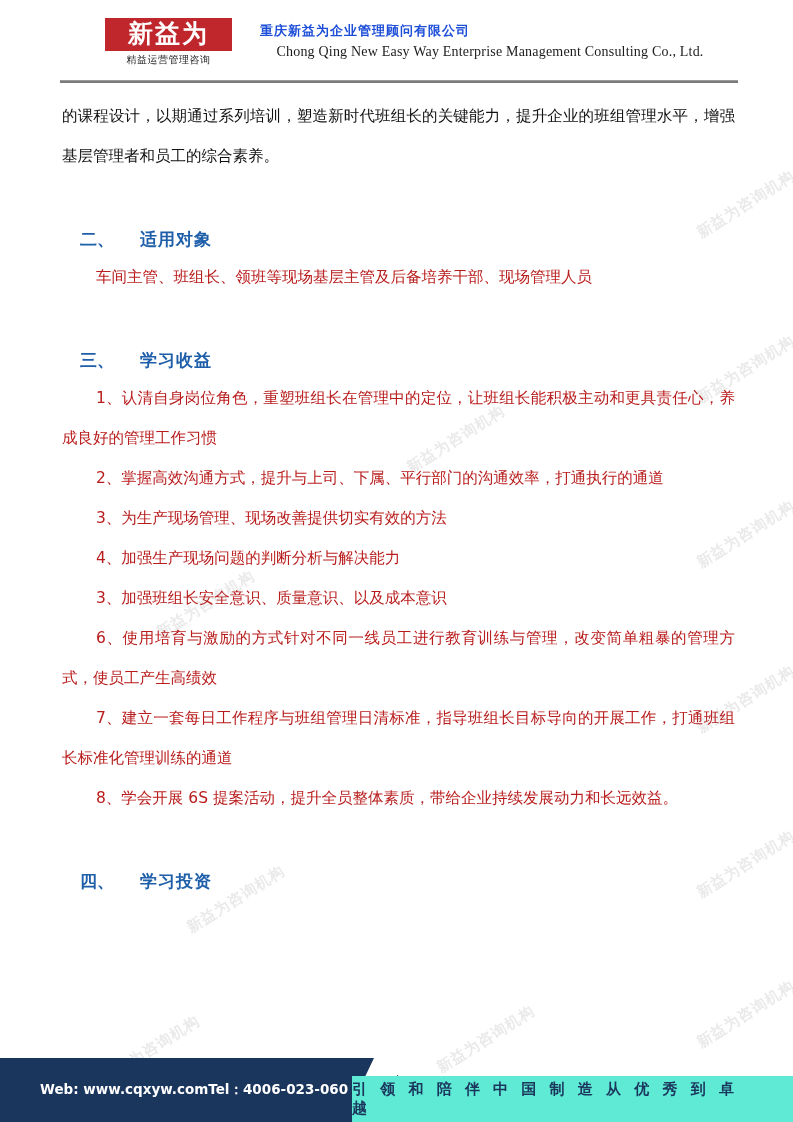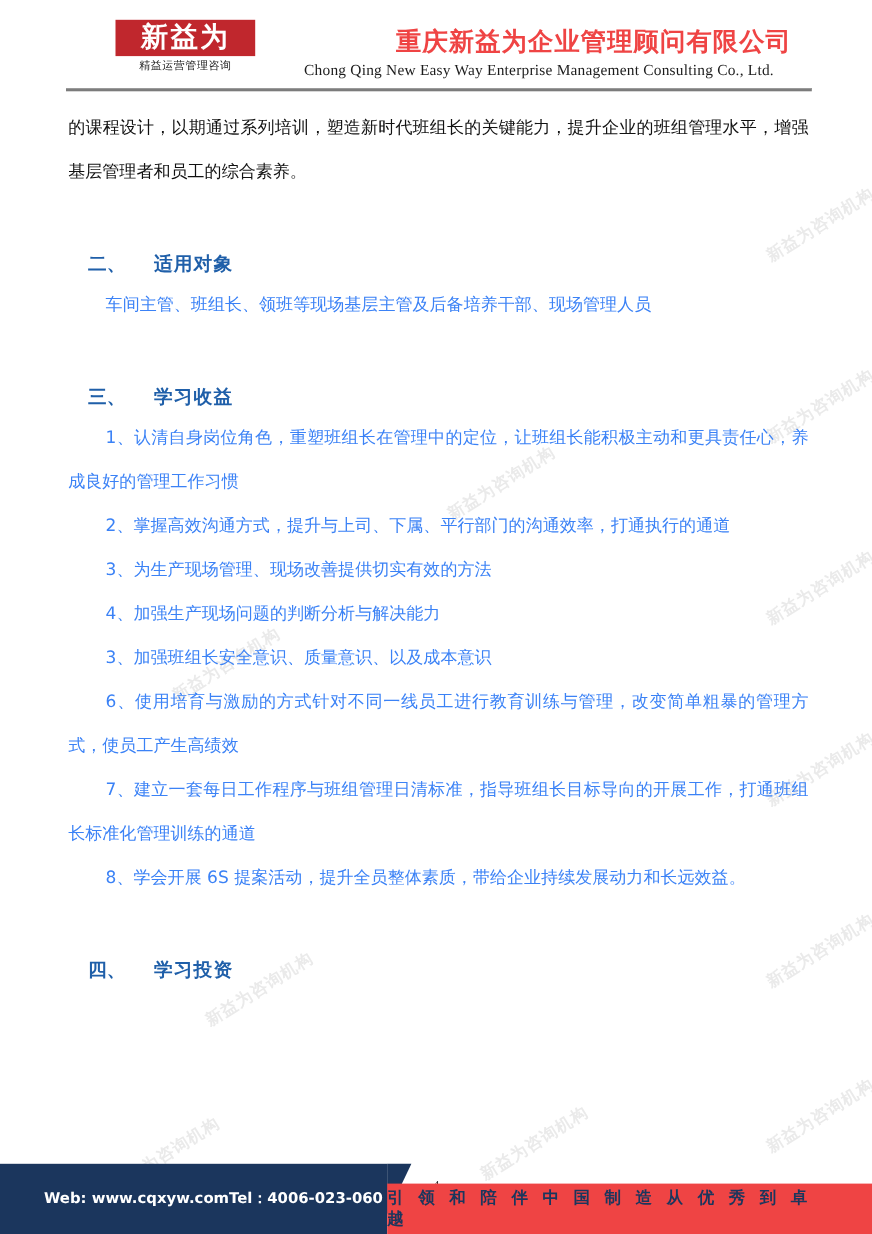--- a/index.html
+++ b/index.html
@@ -47,26 +47,26 @@
     letter-spacing: 0.5px;
     margin-top: 2px;
     font-family: "DejaVu Sans", sans-serif;
   }
   .company-block {
     position: absolute;
     left: 200px; top: 4px;
     width: 460px;
   }
   .company-cn {
-    font-size: 23px;
-    font-weight: bold;
-    color: #ef4444;
+    font-size: 13px;
+    font-weight: bold;
+    color: #1d4ed8;
     letter-spacing: 1px;
     font-family: "DejaVu Sans", sans-serif;
-    text-align: right;
+    text-align: left;
   }
   .company-en {
     font-size: 14px;
     color: #1b1b1b;
     font-family: "Liberation Serif", serif;
     text-align: center;
     margin-top: 4px;
     letter-spacing: 0.2px;
   }
   .header-rule {
@@ -103,21 +103,21 @@
     margin: 26px 0 6px 0;
     padding-left: 18px;
   }
   .section-title .num { width: 60px; }
   .section-title .label { letter-spacing: 1px; }
   .list-item {
     font-size: 15.5px;
     line-height: 40px;
     text-align: justify;
     text-indent: 34px;
-    color: #3b82f6;
+    color: #b91c1c;
     margin: 0;
   }
   .gap-md { height: 26px; }
 
   
   .wm {
     position: absolute;
     font-family: "DejaVu Sans", sans-serif;
     font-size: 15px;
     font-weight: bold;
@@ -161,21 +161,21 @@
     content: "";
     position: absolute;
     right: -22px; top: 0;
     border-top: 46px solid #1b365d;
     border-right: 22px solid transparent;
   }
   .footer-right {
     position: absolute;
     left: 352px; right: 0; bottom: 0;
     height: 46px;
-    background: #ef4444;
+    background: #5eead4;
     display: flex;
     align-items: center;
     justify-content: flex-end;
     padding-right: 52px;
     color: #1b365d;
     font-size: 15px;
     font-weight: bold;
     letter-spacing: 4px;
     font-family: "DejaVu Sans", sans-serif;
   }

